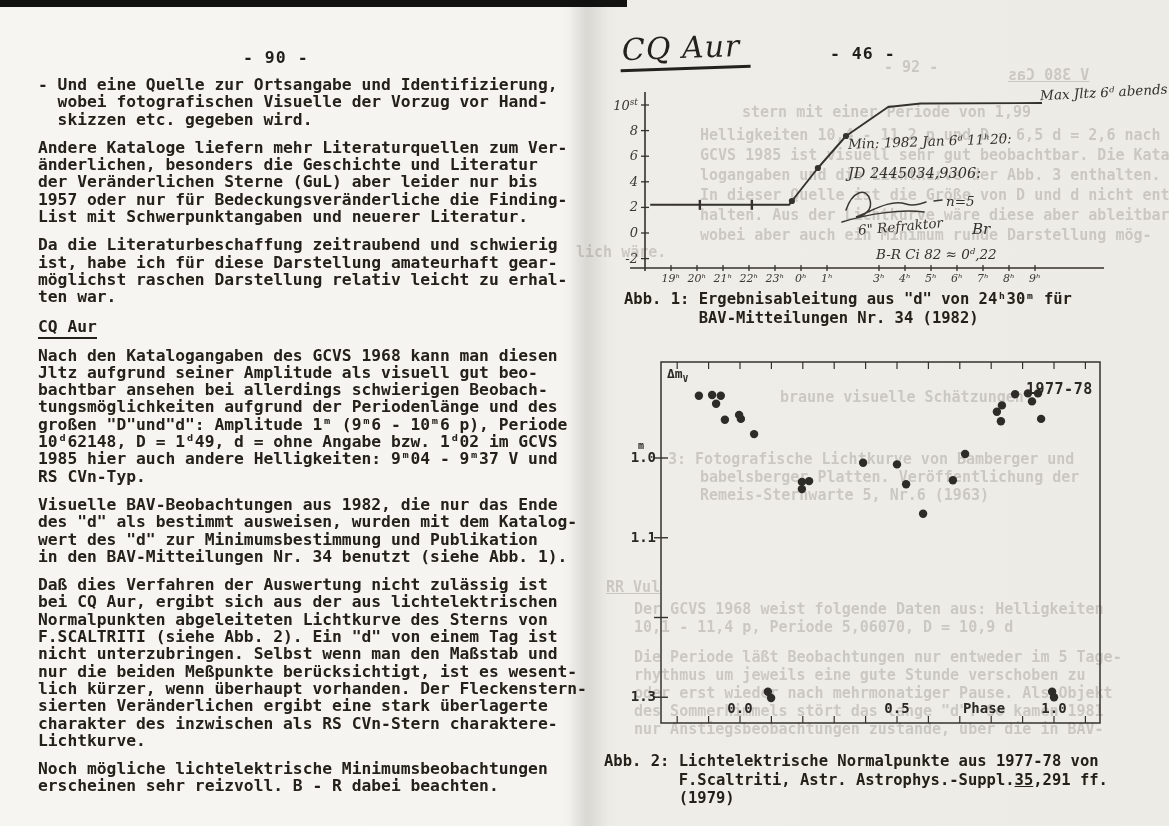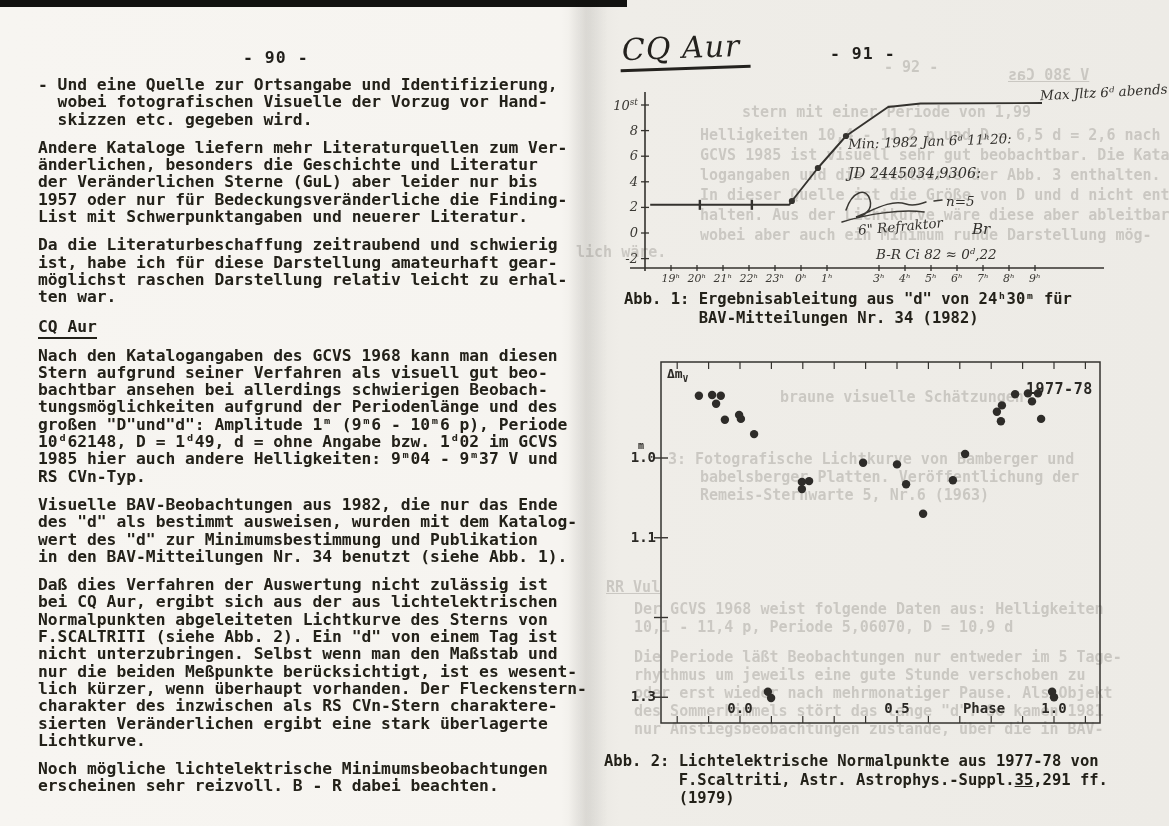--- a/index.html
+++ b/index.html
@@ -60,21 +60,21 @@
       </div>
       <div class="block">
         <div class="tl">Da die Literaturbeschaffung zeitraubend und schwierig</div>
         <div class="tl">ist, habe ich für diese Darstellung amateurhaft gear-</div>
         <div class="tl">möglichst raschen Darstellung relativ leicht zu erhal-</div>
         <div class="tl">ten war.</div>
       </div>
       <div class="block"><span class="hd">CQ Aur</span></div>
       <div class="block">
         <div class="tl">Nach den Katalogangaben des GCVS 1968 kann man diesen</div>
-        <div class="tl">Stern aufgrund seiner Verfahren als visuell gut beo-</div>
+        <div class="tl">Jltz aufgrund seiner Amplitude als visuell gut beo-</div>
         <div class="tl">bachtbar ansehen bei allerdings schwierigen Beobach-</div>
         <div class="tl">tungsmöglichkeiten aufgrund der Periodenlänge und des</div>
         <div class="tl">großen "D"und"d": Amplitude 1ᵐ (9ᵐ6 - 10ᵐ6 p), Periode</div>
         <div class="tl">10ᵈ62148, D = 1ᵈ49, d = ohne Angabe bzw. 1ᵈ02 im GCVS</div>
         <div class="tl">1985 hier auch andere Helligkeiten: 9ᵐ04 - 9ᵐ37 V und</div>
         <div class="tl">RS CVn-Typ.</div>
       </div>
       <div class="block">
         <div class="tl">Visuelle BAV-Beobachtungen aus 1982, die nur das Ende</div>
         <div class="tl">des "d" als bestimmt ausweisen, wurden mit dem Katalog-</div>
@@ -82,31 +82,31 @@
         <div class="tl">in den BAV-Mitteilungen Nr. 34 benutzt (siehe Abb. 1).</div>
       </div>
       <div class="block">
         <div class="tl">Daß dies Verfahren der Auswertung nicht zulässig ist</div>
         <div class="tl">bei CQ Aur, ergibt sich aus der aus lichtelektrischen</div>
         <div class="tl">Normalpunkten abgeleiteten Lichtkurve des Sterns von</div>
         <div class="tl">F.SCALTRITI (siehe Abb. 2). Ein "d" von einem Tag ist</div>
         <div class="tl">nicht unterzubringen. Selbst wenn man den Maßstab und</div>
         <div class="tl">nur die beiden Meßpunkte berücksichtigt, ist es wesent-</div>
         <div class="tl">lich kürzer, wenn überhaupt vorhanden. Der Fleckenstern-</div>
+        <div class="tl">sierten Veränderlichen ergibt eine stark überlagerte</div>
         <div class="tl">charakter des inzwischen als RS CVn-Stern charaktere-</div>
-        <div class="tl">sierten Veränderlichen ergibt eine stark überlagerte</div>
         <div class="tl">Lichtkurve.</div>
       </div>
       <div class="block">
         <div class="tl">Noch mögliche lichtelektrische Minimumsbeobachtungen</div>
         <div class="tl">erscheinen sehr reizvoll. B - R dabei beachten.</div>
       </div>
     </div>
 
-  <div class="pagenum" style="left:830px;top:44px;">- 91 -</div>
+  <div class="pagenum" style="left:830px;top:44px;">- 46 -</div>
   <div class="title-hand">CQ Aur</div>
 
   <svg id="ink" width="1169" height="826" viewBox="0 0 1169 826">
       <line x1="645" y1="92" x2="645" y2="271" stroke="#34322e" stroke-width="1.6"></line>
       <line x1="630" y1="268" x2="1104" y2="268" stroke="#34322e" stroke-width="1.6"></line>
       <path d="M650.2 204.8 L789.3 204.8 L791.9 201.0 L817.9 168.0 L846.0 136.0 L888.1 107.0 L920.6 103.5 L1042.0 103.0" fill="none" stroke="#34322e" stroke-width="1.9" stroke-linejoin="round"></path>
       <line x1="699.86" y1="199.84" x2="699.86" y2="209.84" stroke="#34322e" stroke-width="2.4"></line>
       <line x1="751.86" y1="199.84" x2="751.86" y2="209.84" stroke="#34322e" stroke-width="2.4"></line>
       <circle cx="791.9" cy="201" r="3.1" fill="#34322e"></circle>
       <circle cx="817.9" cy="167.976" r="3.1" fill="#34322e"></circle>

